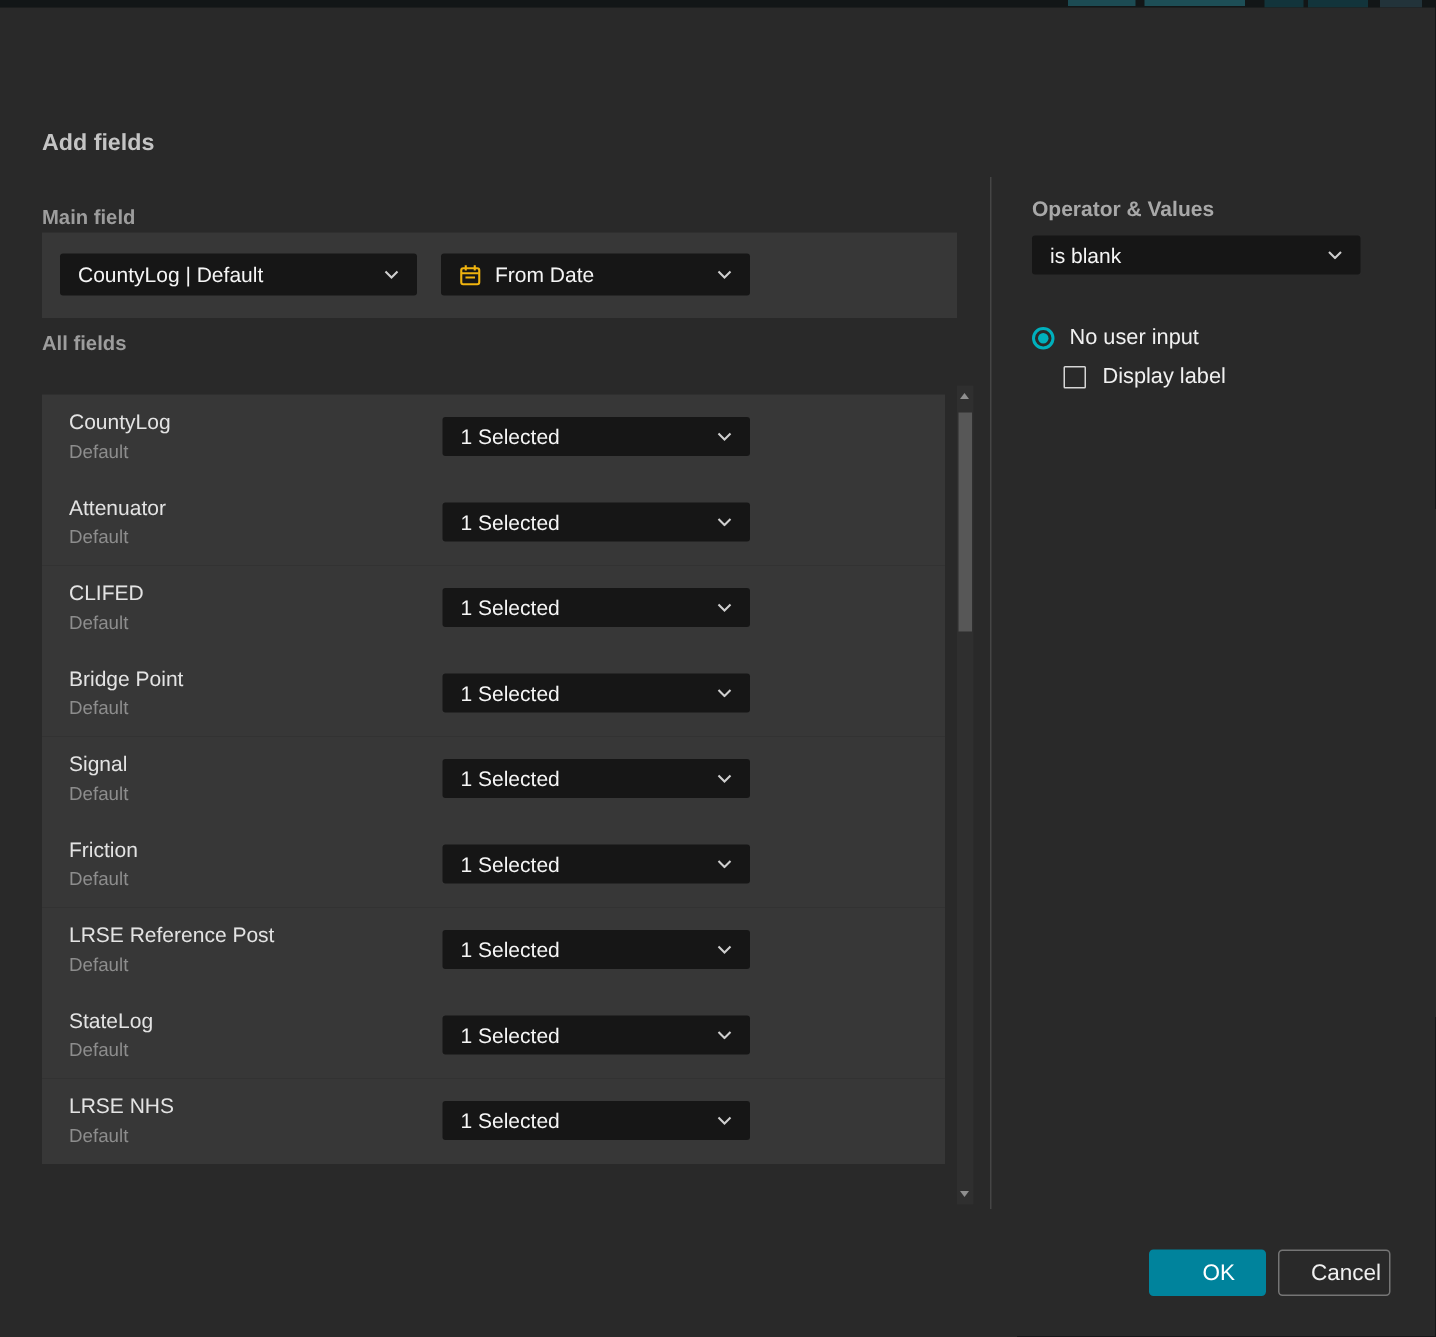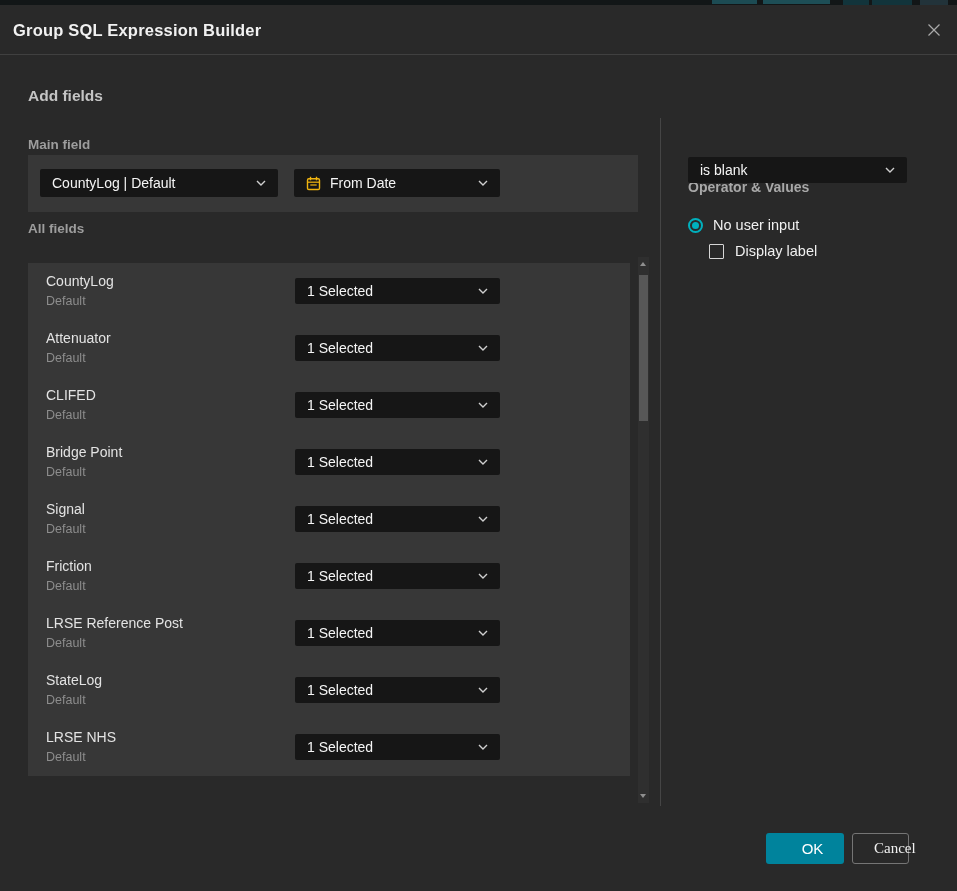--- a/index.html
+++ b/index.html
@@ -47,61 +47,52 @@
   .sb-up{position:absolute;left:2px;top:5px;width:0;height:0;
          border-left:3.5px solid transparent;border-right:3.5px solid transparent;
          border-bottom:4px solid #8f8f8f;cursor:pointer;}
   .sb-thumb{position:absolute;left:1px;top:18px;width:9px;height:146px;background:#575757;cursor:pointer;}
   .sb-down{position:absolute;left:2px;bottom:5px;width:0;height:0;
          border-left:3.5px solid transparent;border-right:3.5px solid transparent;
          border-top:4px solid #8f8f8f;cursor:pointer;}
 
   .v-divider{position:absolute;left:660px;top:113px;width:1px;height:688px;background:#454545;}
 
-  .op-label{position:absolute;left:688px;top:126px;font-size:14px;font-weight:bold;color:#a8a8a8;margin-top:48px;}
+  .op-label{position:absolute;left:688px;top:126px;font-size:14px;font-weight:bold;color:#a8a8a8;}
   .op-select{position:absolute;left:688px;top:152px;width:219px;height:26px;}
 
   .radio-row{position:absolute;left:688px;top:212px;display:flex;align-items:center;gap:10px;cursor:pointer;}
   .radio{width:11px;height:11px;border-radius:50%;
          border:2.2px solid var(--radio-teal,#00b0bd);display:flex;align-items:center;justify-content:center;}
   .radio .dot{width:7px;height:7px;border-radius:50%;background:var(--radio-teal,#00b0bd);}
   .radio-label,.check-label{font-size:14.5px;color:#f0f0f0;}
 
   .check-row{position:absolute;left:709px;top:238px;display:flex;align-items:center;gap:11px;cursor:pointer;}
   .checkbox{width:13px;height:13px;border:1.6px solid #d6d6d6;border-radius:1px;background:transparent;}
 
   .btn{position:absolute;top:828px;height:31px;border-radius:3px;font-size:15px;
        font-family:"Liberation Sans",sans-serif;cursor:pointer;padding-left:21px;}
   .ok-btn{left:766px;width:78px;background:var(--accent-teal,#00839c);color:#ffffff;border:none;}
-  .cancel-btn{left:852px;width:57px;background:transparent;color:#f0f0f0;border:1px solid #757575;font-family:Liberation Serif, serif;}
+  .cancel-btn{left:852px;width:75px;background:transparent;color:#f0f0f0;border:1px solid #757575;}
 </style>
 </head>
 <body>
 
 <div id="stage">
 
   <div class="backdrop">
     <div class="frag f1"></div>
     <div class="frag f2"></div>
     <div class="frag f3"></div>
     <div class="frag f4"></div>
     <div class="frag f5"></div>
   </div>
 
   <div class="dialog">
 
-    <div class="title-bar">
-      <div class="title">Group SQL Expression Builder</div>
-      <div class="close-btn">
-        <svg width="18" height="18" viewBox="0 0 18 18">
-          <line x1="3.5" y1="3.5" x2="14.5" y2="14.5" stroke="#a9a9a9" stroke-width="1.2"></line>
-          <line x1="14.5" y1="3.5" x2="3.5" y2="14.5" stroke="#a9a9a9" stroke-width="1.2"></line>
-        </svg>
-      </div>
-    </div>
 
     <div class="heading-add">Add fields</div>
 
     <div class="sub-label main-field-label">Main field</div>
 
     <div class="main-field-box">
       <div class="select field-select">
         <span style="display:flex;align-items:center;">
           <svg width="15" height="15" viewBox="0 0 16 16">
             <rect x="1.6" y="3" width="12.8" height="11.4" rx="1.4" fill="none" stroke="#f0b40f" stroke-width="1.5"></rect>

